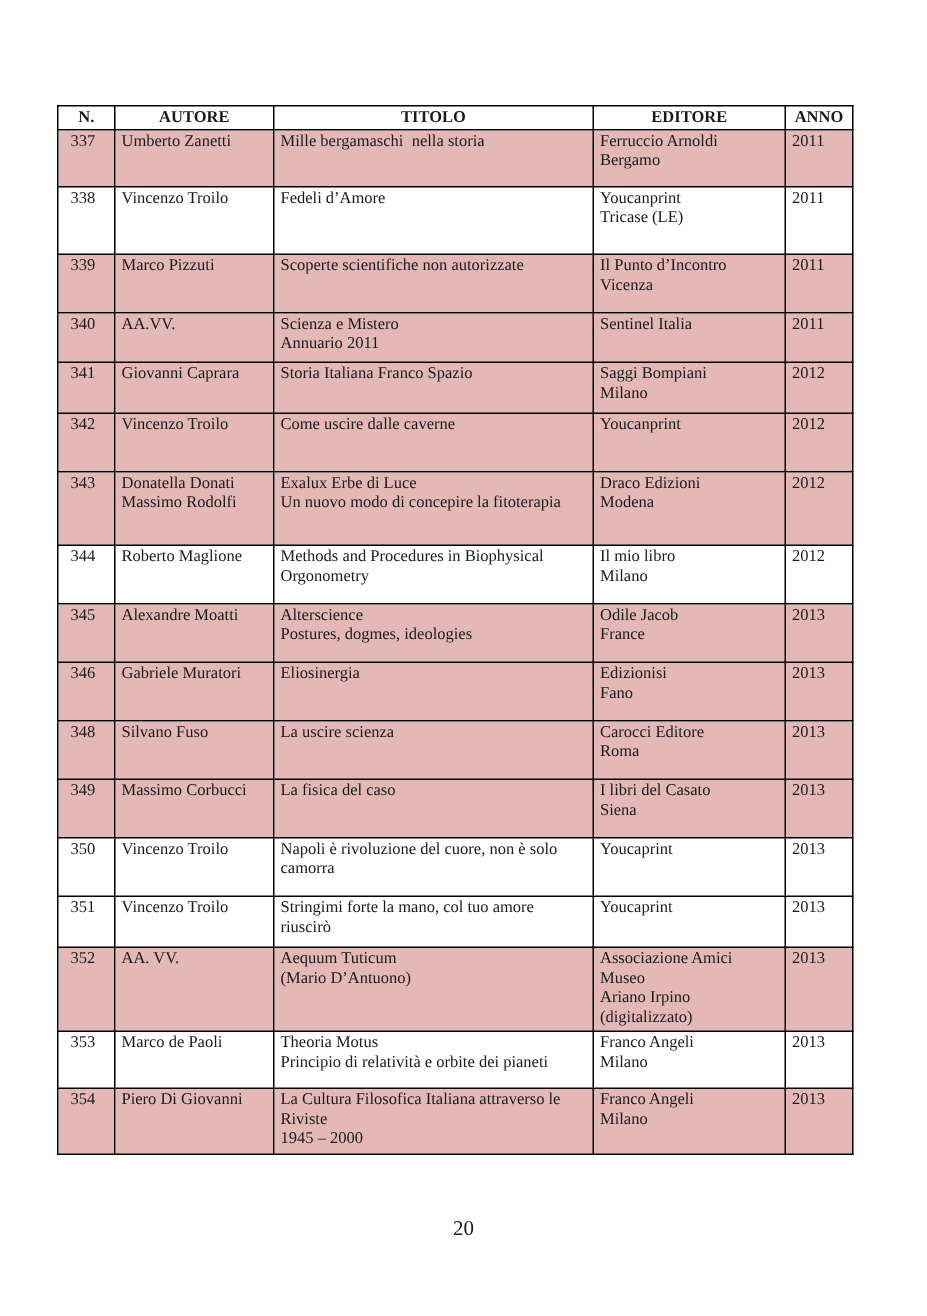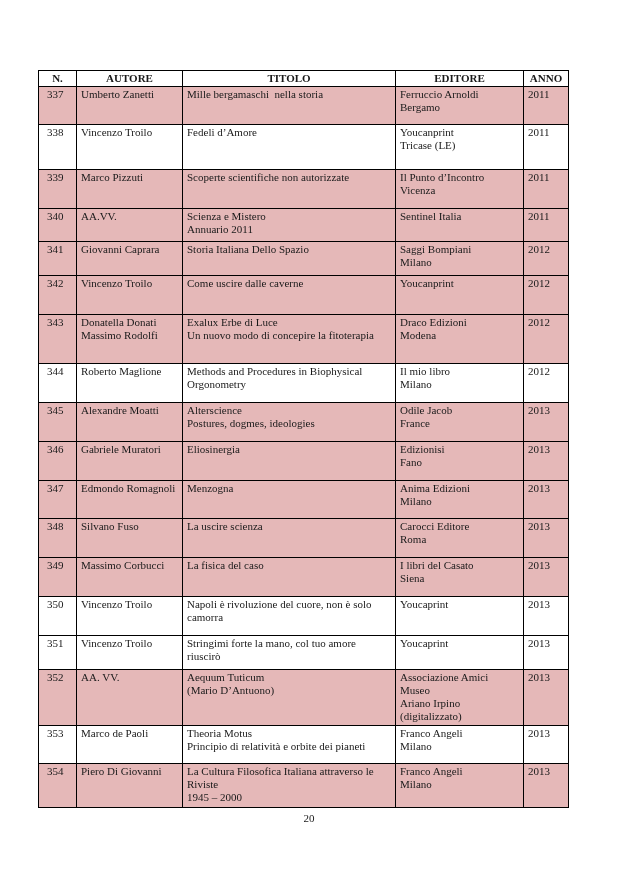--- a/index.html
+++ b/index.html
@@ -47,21 +47,21 @@
   }
   tr.shaded td {
     background: #e5b8b8;
   }
   .page-number {
     position: absolute;
     top: 812px;
     left: 0;
     width: 100%;
     text-align: center;
-    font-size: 11px;
+    font-size: 14px;
     color: #1a1a1a;
   }
 </style>
 </head>
 <body>
 
 <div class="page">
 
   <table class="books">
     <colgroup>
@@ -109,21 +109,21 @@
           <td class="col-n">340</td>
           <td class="col-autore">AA.VV.</td>
           <td class="col-titolo">Scienza e Mistero
 Annuario 2011</td>
           <td class="col-editore">Sentinel Italia</td>
           <td class="col-anno">2011</td>
         </tr>
         <tr class="shaded" style="height: 34px;">
           <td class="col-n">341</td>
           <td class="col-autore">Giovanni Caprara</td>
-          <td class="col-titolo">Storia Italiana Dello Spazio</td>
+          <td class="col-titolo">Storia Italiana Franco Spazio</td>
           <td class="col-editore">Saggi Bompiani
 Milano</td>
           <td class="col-anno">2012</td>
         </tr>
         <tr class="shaded" style="height: 39px;">
           <td class="col-n">342</td>
           <td class="col-autore">Vincenzo Troilo</td>
           <td class="col-titolo">Come uscire dalle caverne</td>
           <td class="col-editore">Youcanprint</td>
           <td class="col-anno">2012</td>
@@ -157,28 +157,20 @@
           <td class="col-anno">2013</td>
         </tr>
         <tr class="shaded" style="height: 39px;">
           <td class="col-n">346</td>
           <td class="col-autore">Gabriele Muratori</td>
           <td class="col-titolo">Eliosinergia</td>
           <td class="col-editore">Edizionisi
 Fano</td>
           <td class="col-anno">2013</td>
         </tr>
-        <tr class="shaded" style="height: 38px;">
-          <td class="col-n">347</td>
-          <td class="col-autore">Edmondo Romagnoli</td>
-          <td class="col-titolo">Menzogna</td>
-          <td class="col-editore">Anima Edizioni
-Milano</td>
-          <td class="col-anno">2013</td>
-        </tr>
         <tr class="shaded" style="height: 39px;">
           <td class="col-n">348</td>
           <td class="col-autore">Silvano Fuso</td>
           <td class="col-titolo">La uscire scienza</td>
           <td class="col-editore">Carocci Editore
 Roma</td>
           <td class="col-anno">2013</td>
         </tr>
         <tr class="shaded" style="height: 39px;">
           <td class="col-n">349</td>

